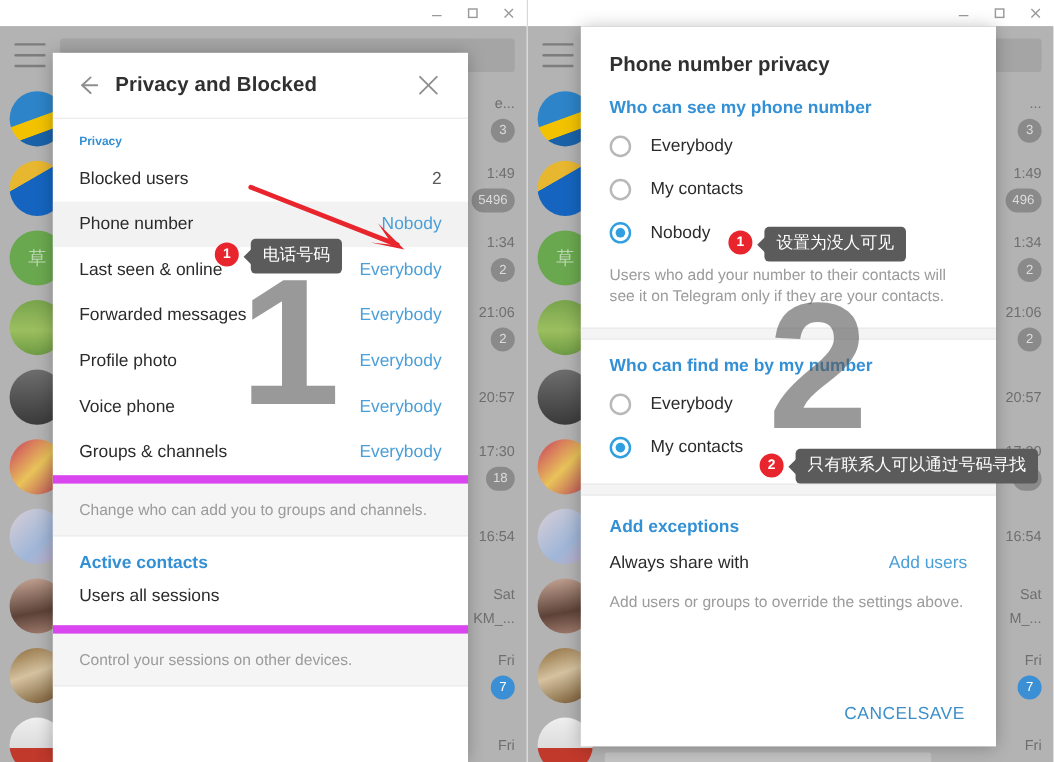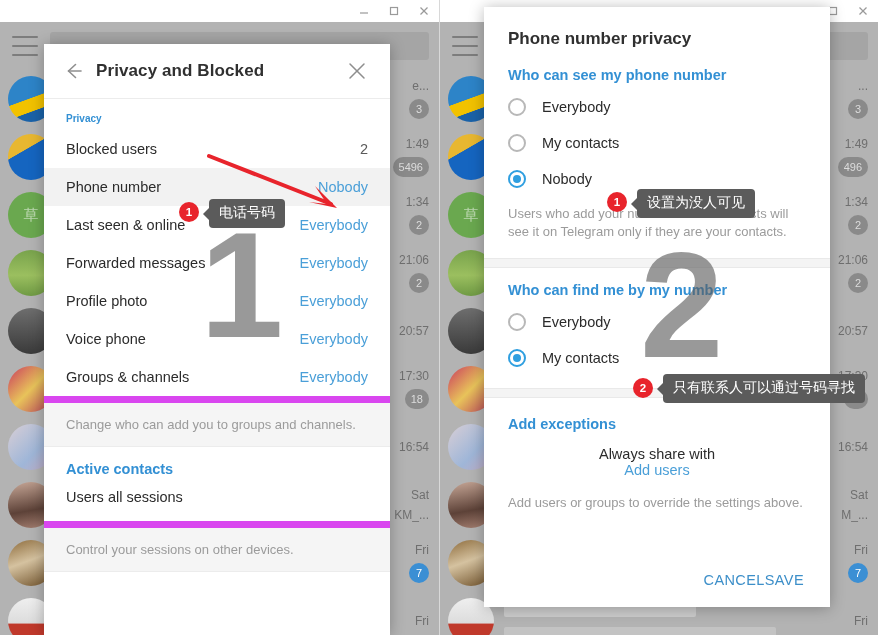--- a/index.html
+++ b/index.html
@@ -86,21 +86,21 @@
   .snippet { font-size: 12px; color: #6f6f6f; white-space: nowrap; }
 
   
   .dialog {
     position: absolute;
     background: #ffffff;
     box-shadow: 0 1px 14px rgba(0,0,0,0.28);
     overflow: hidden;
   }
   #dlg-left  { left: 44px; top: 44px; width: 346px; height: 591px; }
-  #dlg-right { left: 44px; top: 7px; width: 346px; height: 600px; }
+  #dlg-right { left: 44px; top: 22px; width: 346px; height: 600px; }
 
   .dlg-header {
     height: 55px; display: flex; align-items: center; padding: 0 16px 0 12px;
     border-bottom: 1px solid #ececec;
   }
   .icon-btn {
     width: 34px; height: 34px; flex: 0 0 34px;
     display: flex; align-items: center; justify-content: center;
     color: #8e8e8e; cursor: pointer;
   }
@@ -166,21 +166,21 @@
   }
   .radio-label { white-space: nowrap; }
   .hint {
     color: #9b9b9b; font-size: 13px; line-height: 1.42;
     padding: 8px 24px 16px 24px;
   }
   .gapband { height: 10px; background: #f4f4f4; border-top: 1px solid #e9e9e9; border-bottom: 1px solid #e9e9e9; }
   .exc-head { color: #3390d4; font-size: 14.5px; font-weight: bold; padding: 18px 24px 6px 24px; }
   .exc-row {
     display: flex; align-items: center; justify-content: space-between;
-    padding: 8px 24px; font-size: 14.5px; color: #2b2b2b; flex-direction: column;
+    padding: 8px 24px; font-size: 14.5px; color: #2b2b2b;
   }
   .exc-action { color: #4a9fd8; cursor: pointer; }
   .footer {
     position: absolute; left: 0; right: 0; bottom: 0; height: 54px;
     display: flex; align-items: center; justify-content: flex-end;
     padding: 0 26px;
   }
   .footer .fbtn {
     color: #3d8fc9; font-size: 14.5px; letter-spacing: .4px; cursor: pointer;
     background: none; border: 0; font-family: inherit;

